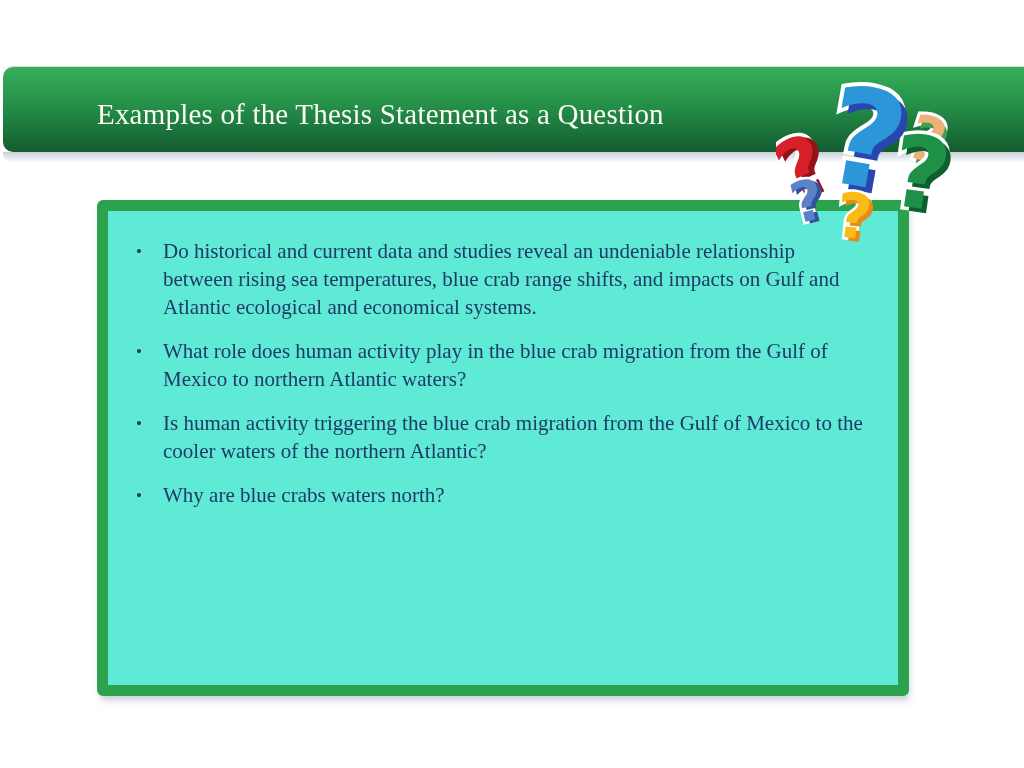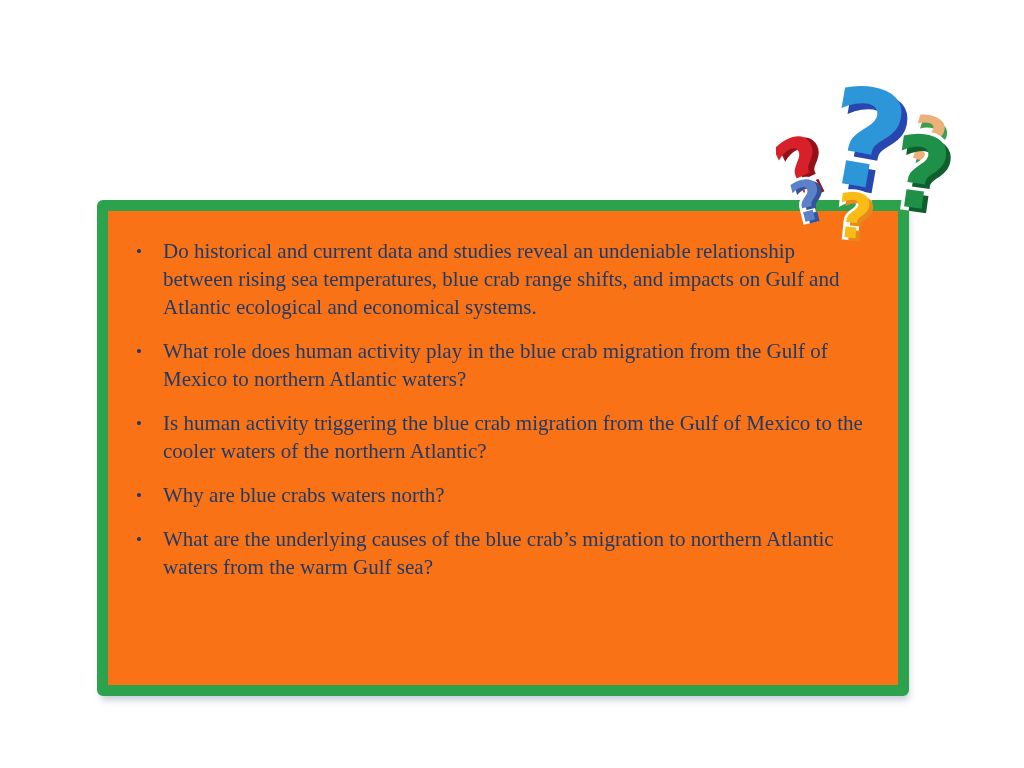--- a/index.html
+++ b/index.html
@@ -64,21 +64,21 @@
   }
 
   
   .content-box {
     position: absolute;
     left: 97px;
     top: 200px;
     width: 812px;
     height: 496px;
     box-sizing: border-box;
-    background: #f97316;
+    background: #5eead4;
     border: 11px solid #2ca24d;
     border-radius: 6px;
     box-shadow: 2px 6px 7px -2px rgba(140,155,175,0.5);
     z-index: 2;
   }
   .question-list {
     margin: 0;
     padding: 26px 30px 0 55px;
     list-style: none;
   }
@@ -96,20 +96,23 @@
     top: 1px;
     font-size: 17px;
     color: #203a68;
   }
 </style>
 </head>
 <body>
 
 <div class="slide">
 
+  <div class="banner">
+    <div class="banner-title">Examples of the Thesis Statement as a Question</div>
+  </div>
 
   <svg class="qmarks" width="185" height="170" viewBox="0 0 185 170">
 
     <g transform="translate(144,84) rotate(18)">
       <text x="0" y="0" font-size="62" fill="#ffffff" stroke="#ffffff" stroke-width="6">?</text>
       <text x="4" y="4" font-size="62" fill="#3f9f50">?</text>
       <text x="0" y="0" font-size="62" fill="#edb078">?</text>
     </g>
 
     <g transform="translate(140,132) rotate(8)">
@@ -142,17 +145,16 @@
       <text x="0" y="0" font-size="62" fill="#f9bc16">?</text>
     </g>
   </svg>
 
   <div class="content-box">
     <ul class="question-list">
       <li>Do historical and current data and studies reveal an undeniable relationship between rising sea temperatures, blue crab range shifts, and impacts on Gulf and Atlantic ecological and economical systems.</li>
       <li>What role does human activity play in the blue crab migration from the Gulf of Mexico to northern Atlantic waters?</li>
       <li>Is human activity triggering the blue crab migration from the Gulf of Mexico to the cooler waters of the northern Atlantic?</li>
       <li>Why are blue crabs waters north?</li>
-      <li>What are the underlying causes of the blue crab’s migration to northern Atlantic waters from the warm Gulf sea?</li>
     </ul>
   </div>
 
 </div>
 
 </body></html>

